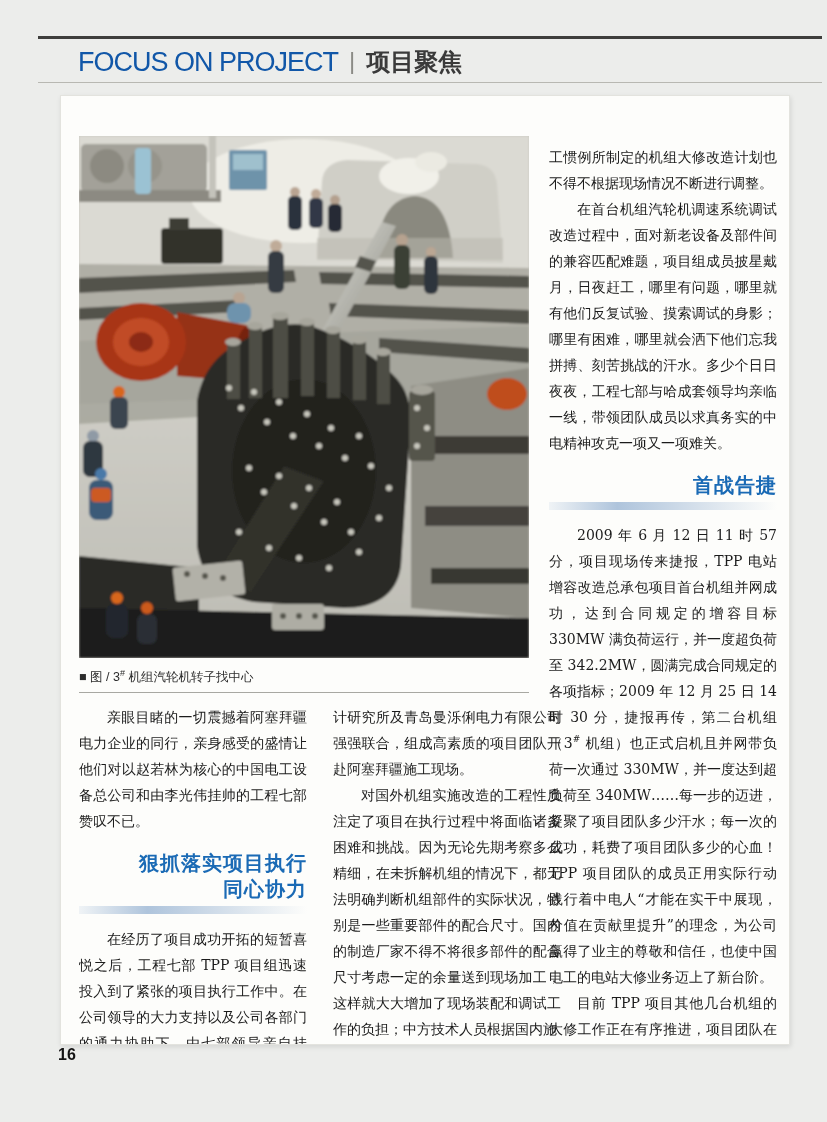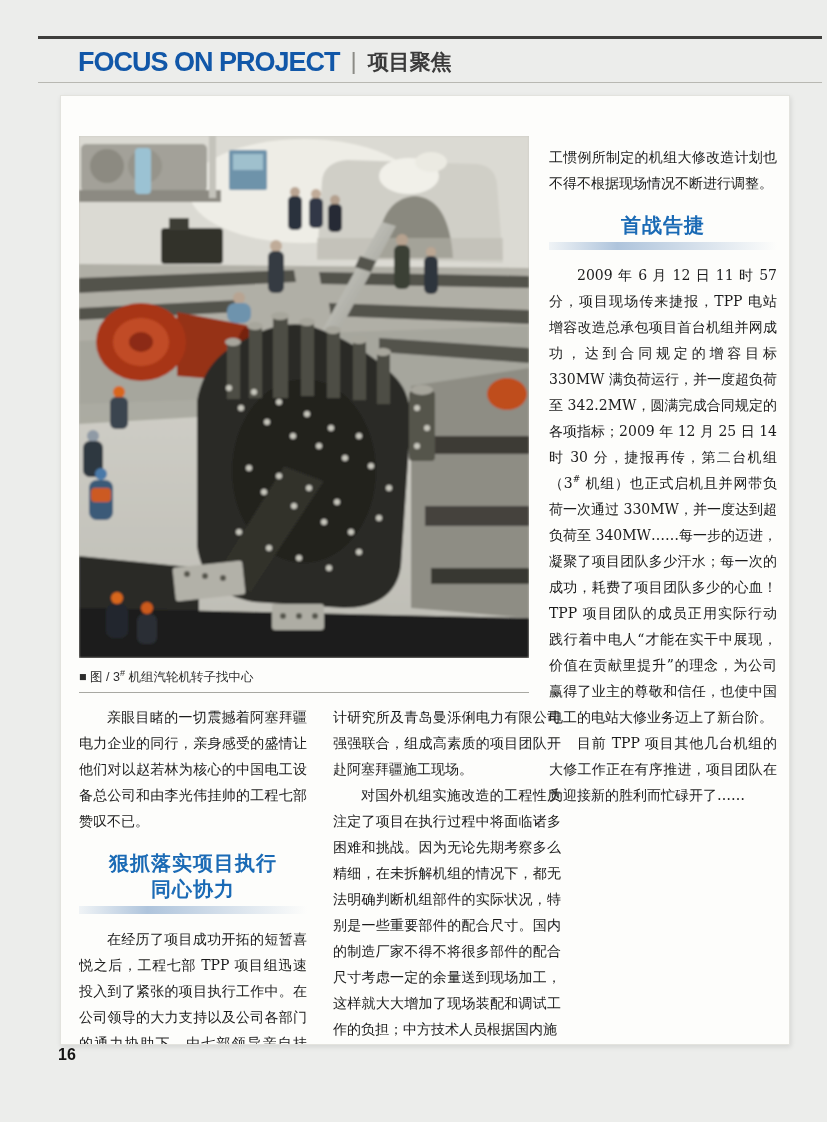--- a/index.html
+++ b/index.html
@@ -2,23 +2,23 @@
 <html><head>
 <meta charset="utf-8">
 <style>
   html,body{margin:0;padding:0;}
   body{background:#e9ebe8;font-family:"Liberation Sans",sans-serif;}
   .page{position:relative;width:827px;height:1122px;background:#ecedeb;overflow:hidden;}
 
   
   .top-rule{position:absolute;left:38px;top:36px;width:784px;height:3px;background:#3e3e3c;}
   .header{position:absolute;left:78px;top:44px;height:36px;display:flex;align-items:center;gap:11px;}
-  .title-en{font-size:27px;font-weight:700;letter-spacing:-1px;color:#1157a8;font-family:"Liberation Sans",sans-serif;}
+  .title-en{font-size:27px;font-weight:400;letter-spacing:-1px;color:#1157a8;font-family:"Liberation Sans",sans-serif;}
   .hdr-divider{font-size:24px;color:#8b8b86;font-weight:400;transform:translateY(-1px);}
-  .title-zh{font-size:21px;font-weight:700;color:#3a3a3a;}
+  .title-zh{font-size:24px;font-weight:700;color:#3a3a3a;}
   .header-rule{position:absolute;left:38px;top:82px;width:784px;height:1px;background:#b8b8b2;}
 
   
   .card{position:absolute;left:60px;top:95px;width:730px;height:950px;background:#fdfdfb;
         border:1px solid #e3e3de;box-shadow:1px 2px 5px rgba(0,0,0,.10);box-sizing:border-box;}
 
   .photo{position:absolute;left:18px;top:40px;width:450px;height:522px;overflow:hidden;background:#c9c8c0;}
   .photo svg{display:block;width:100%;height:100%;}
 
   .caption{position:absolute;left:18px;top:572px;width:450px;font-size:12.5px;font-weight:400;color:#2c2c2c;
@@ -30,21 +30,21 @@
   .col{position:absolute;overflow:hidden;font-family:"DejaVu Serif","Liberation Serif",serif;
        font-size:14px;line-height:26px;color:#1b1b1b;text-align:justify;}
   .col-left{left:18px;top:608px;width:228px;height:340px;}
   .col-mid{left:256px;top:608px;width:228px;height:340px;margin-left:16px;}
   .col-right{left:488px;top:48px;width:228px;height:898px;}
   .col p{margin:0;text-indent:2em;}
   .col p.cont{text-indent:0;}
   .col sup.hash{font-size:9px;line-height:0;}
 
   .heading{margin:16px 0 12px 0;font-family:"Liberation Sans",sans-serif;font-weight:700;
-           font-size:20px;line-height:26px;color:#1a6ab5;letter-spacing:1px;text-align:center;text-indent:0;}
+           font-size:20px;line-height:26px;color:#1a6ab5;letter-spacing:1px;text-align:right;text-indent:0;}
   .heading .hline{display:block;}
   .h-underline{height:8px;margin-top:4px;
      background:linear-gradient(90deg, rgba(122,158,199,0.10) 0%, rgba(122,158,199,0.60) 30%, rgba(140,170,205,0.30) 70%, rgba(140,170,205,0) 100%);}
 
   .page-number{position:absolute;left:58px;top:1046px;font-size:16px;font-weight:700;color:#141414;
                font-family:"Liberation Sans",sans-serif;}
 </style>
 </head>
 <body>
 
@@ -260,20 +260,21 @@
       <p>在经历了项目成功开拓的短暂喜悦之后，工程七部 TPP 项目组迅速投入到了紧张的项目执行工作中。在公司领导的大力支持以及公司各部门的通力协助下，由七部领导亲自挂帅，该部门分别与哈尔滨电站设备成套设</p>
     </div>
 
     <div class="col col-mid">
       <p class="cont">计研究所及青岛曼泺俐电力有限公司强强联合，组成高素质的项目团队开赴阿塞拜疆施工现场。</p>
       <p>对国外机组实施改造的工程性质注定了项目在执行过程中将面临诸多困难和挑战。因为无论先期考察多么精细，在未拆解机组的情况下，都无法明确判断机组部件的实际状况，特别是一些重要部件的配合尺寸。国内的制造厂家不得不将很多部件的配合尺寸考虑一定的余量送到现场加工，这样就大大增加了现场装配和调试工作的负担；中方技术人员根据国内施</p>
     </div>
 
     <div class="col col-right">
       <p class="cont">工惯例所制定的机组大修改造计划也不得不根据现场情况不断进行调整。</p>
+      <p>在首台机组汽轮机调速系统调试改造过程中，面对新老设备及部件间的兼容匹配难题，项目组成员披星戴月，日夜赶工，哪里有问题，哪里就有他们反复试验、摸索调试的身影；哪里有困难，哪里就会洒下他们忘我拼搏、刻苦挑战的汗水。多少个日日夜夜，工程七部与哈成套领导均亲临一线，带领团队成员以求真务实的中电精神攻克一项又一项难关。</p>
       <div class="heading">
         <span class="hline">首战告捷</span>
         <div class="h-underline"></div>
       </div>
       <p><span>2009 年 6 月 12 日 11 时 57 分，项目现场传来捷报，TPP 电站增容改造总承包项目首台机组并网成功，达到合同规定的增容目标 330MW 满负荷运行，并一度超负荷至 342.2MW，圆满完成合同规定的各项指标；2009 年 12 月 25 日 14 时 30 分，捷报再传，第二台机组（3</span><sup class="hash">#</sup><span> 机组）也正式启机且并网带负荷一次通过 330MW，并一度达到超负荷至 340MW……每一步的迈进，凝聚了项目团队多少汗水；每一次的成功，耗费了项目团队多少的心血！TPP 项目团队的成员正用实际行动践行着中电人“才能在实干中展现，价值在贡献里提升”的理念，为公司赢得了业主的尊敬和信任，也使中国电工的电站大修业务迈上了新台阶。</span></p>
       <p>目前 TPP 项目其他几台机组的大修工作正在有序推进，项目团队在为迎接新的胜利而忙碌开了……</p>
     </div>
 
   </div>
 

